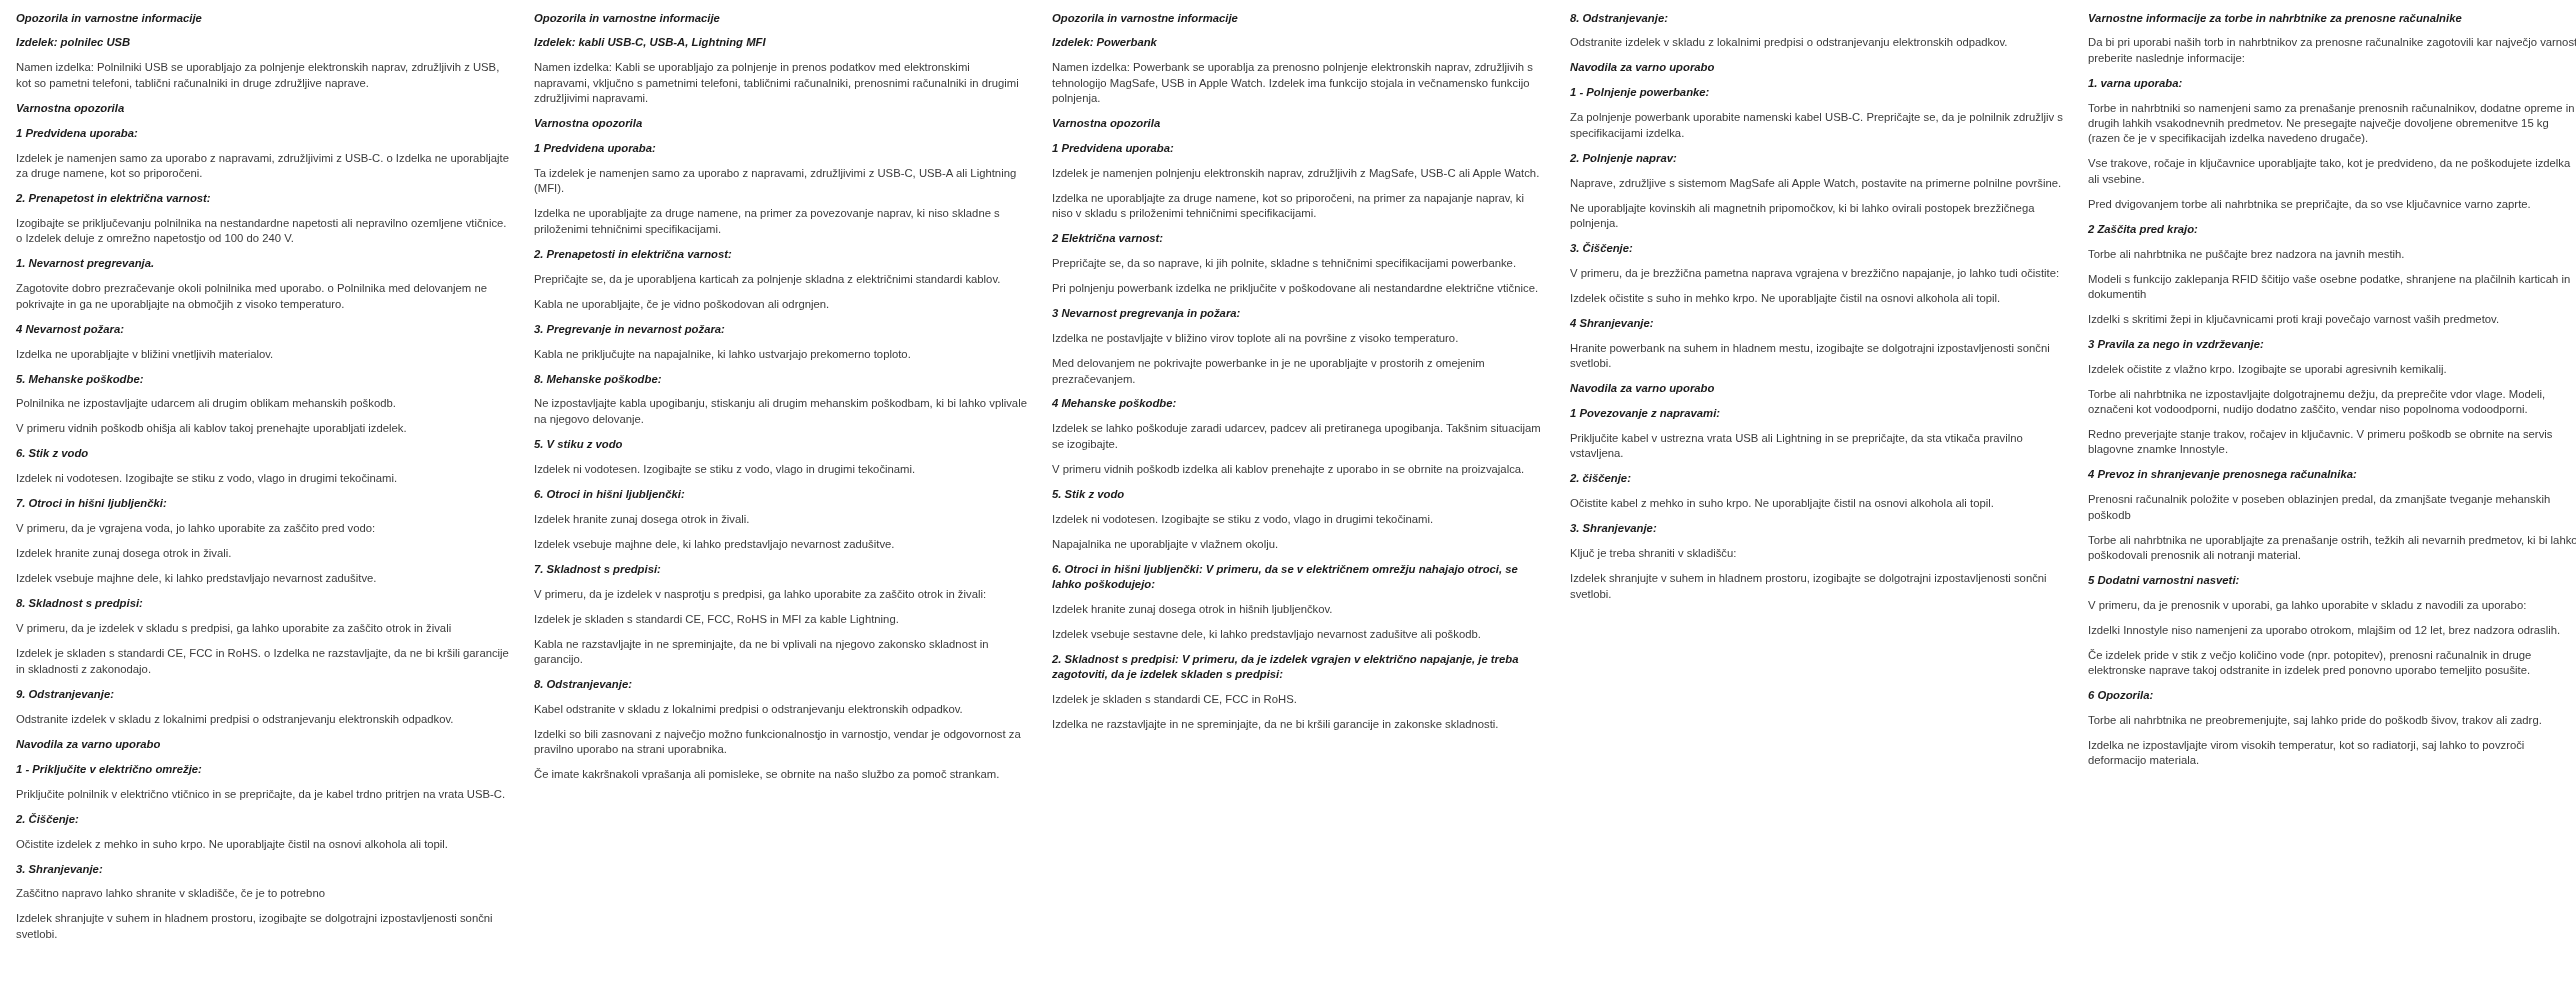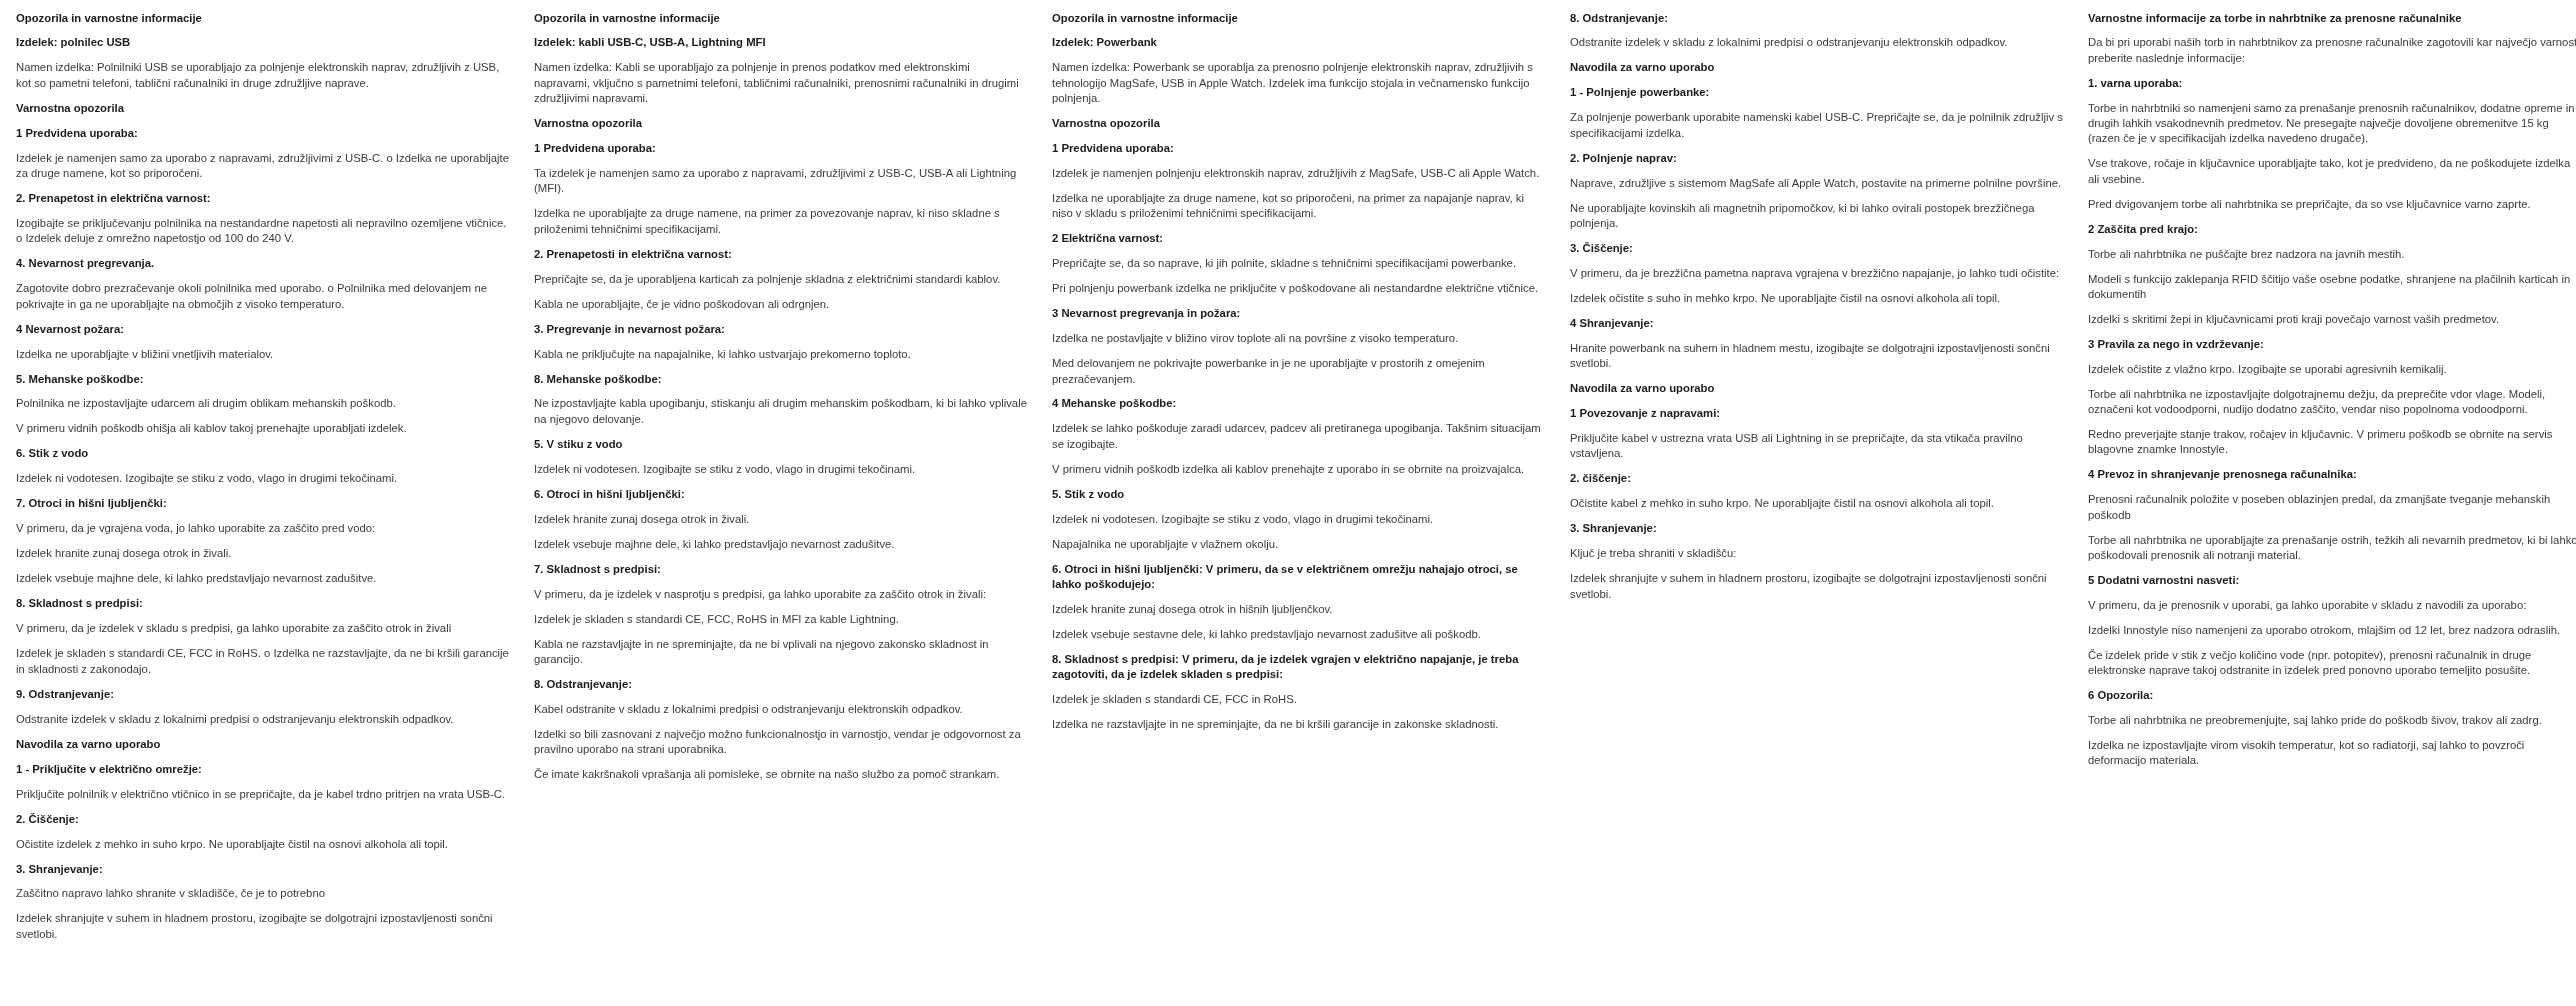--- a/index.html
+++ b/index.html
@@ -26,20 +26,21 @@
     width: 493px;
   }
   .col h3, .col p {
     margin: 0 0 9.7px 0;
     font-size: 11.3px;
     line-height: 15.3px;
   }
   .col h3 {
     font-weight: 700;
     color: #1c1c1c;
+    font-style: italic;
   }
   .col p {
     font-weight: 400;
     color: #3b3b3b;
   }
   .gap { margin-top: 21px; }
 </style>
 </head>
 <body>
 
@@ -47,21 +48,21 @@
   <div class="columns">
       <section class="col">
         <h3>Opozorila in varnostne informacije</h3>
         <h3>Izdelek: polnilec USB</h3>
         <p>Namen izdelka: Polnilniki USB se uporabljajo za polnjenje elektronskih naprav, združljivih z USB, kot so pametni telefoni, tablični računalniki in druge združljive naprave.</p>
         <h3>Varnostna opozorila</h3>
         <h3>1 Predvidena uporaba:</h3>
         <p>Izdelek je namenjen samo za uporabo z napravami, združljivimi z USB-C. o Izdelka ne uporabljajte za druge namene, kot so priporočeni.</p>
         <h3>2. Prenapetost in električna varnost:</h3>
         <p>Izogibajte se priključevanju polnilnika na nestandardne napetosti ali nepravilno ozemljene vtičnice. o Izdelek deluje z omrežno napetostjo od 100 do 240 V.</p>
-        <h3>4. Nevarnost pregrevanja.</h3>
+        <h3>1. Nevarnost pregrevanja.</h3>
         <p>Zagotovite dobro prezračevanje okoli polnilnika med uporabo. o Polnilnika med delovanjem ne pokrivajte in ga ne uporabljajte na območjih z visoko temperaturo.</p>
         <h3>4 Nevarnost požara:</h3>
         <p>Izdelka ne uporabljajte v bližini vnetljivih materialov.</p>
         <h3>5. Mehanske poškodbe:</h3>
         <p>Polnilnika ne izpostavljajte udarcem ali drugim oblikam mehanskih poškodb.</p>
         <p>V primeru vidnih poškodb ohišja ali kablov takoj prenehajte uporabljati izdelek.</p>
         <h3>6. Stik z vodo</h3>
         <p>Izdelek ni vodotesen. Izogibajte se stiku z vodo, vlago in drugimi tekočinami.</p>
         <h3>7. Otroci in hišni ljubljenčki:</h3>
         <p>V primeru, da je vgrajena voda, jo lahko uporabite za zaščito pred vodo:</p>
@@ -126,21 +127,21 @@
         <p>Med delovanjem ne pokrivajte powerbanke in je ne uporabljajte v prostorih z omejenim prezračevanjem.</p>
         <h3>4 Mehanske poškodbe:</h3>
         <p>Izdelek se lahko poškoduje zaradi udarcev, padcev ali pretiranega upogibanja. Takšnim situacijam se izogibajte.</p>
         <p>V primeru vidnih poškodb izdelka ali kablov prenehajte z uporabo in se obrnite na proizvajalca.</p>
         <h3>5. Stik z vodo</h3>
         <p>Izdelek ni vodotesen. Izogibajte se stiku z vodo, vlago in drugimi tekočinami.</p>
         <p>Napajalnika ne uporabljajte v vlažnem okolju.</p>
         <h3>6. Otroci in hišni ljubljenčki: V primeru, da se v električnem omrežju nahajajo otroci, se lahko poškodujejo:</h3>
         <p>Izdelek hranite zunaj dosega otrok in hišnih ljubljenčkov.</p>
         <p>Izdelek vsebuje sestavne dele, ki lahko predstavljajo nevarnost zadušitve ali poškodb.</p>
-        <h3>8. Skladnost s predpisi: V primeru, da je izdelek vgrajen v električno napajanje, je treba zagotoviti, da je izdelek skladen s predpisi:</h3>
+        <h3>2. Skladnost s predpisi: V primeru, da je izdelek vgrajen v električno napajanje, je treba zagotoviti, da je izdelek skladen s predpisi:</h3>
         <p>Izdelek je skladen s standardi CE, FCC in RoHS.</p>
         <p>Izdelka ne razstavljajte in ne spreminjajte, da ne bi kršili garancije in zakonske skladnosti.</p>
       </section>
       <section class="col">
         <h3>8. Odstranjevanje:</h3>
         <p>Odstranite izdelek v skladu z lokalnimi predpisi o odstranjevanju elektronskih odpadkov.</p>
         <h3 class="gap">Navodila za varno uporabo</h3>
         <h3>1 - Polnjenje powerbanke:</h3>
         <p>Za polnjenje powerbank uporabite namenski kabel USB-C. Prepričajte se, da je polnilnik združljiv s specifikacijami izdelka.</p>
         <h3>2. Polnjenje naprav:</h3>

